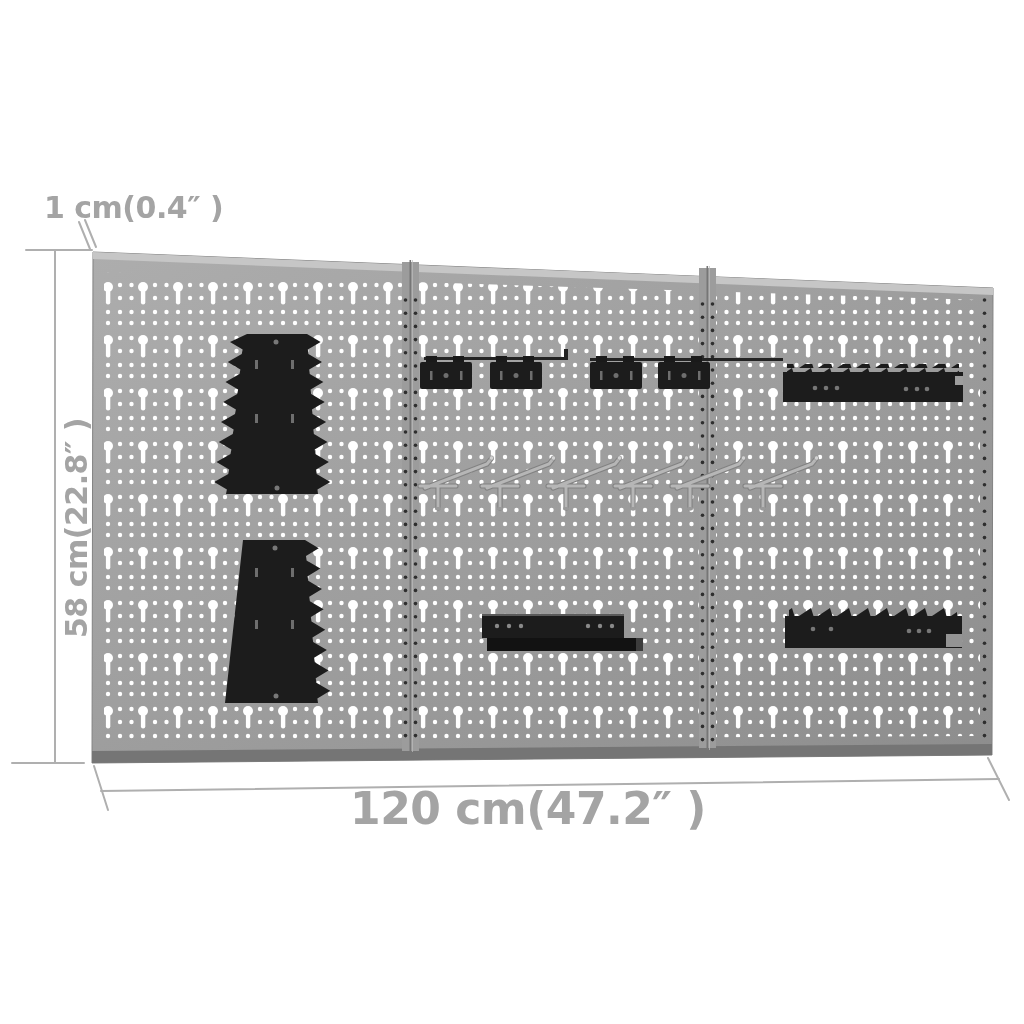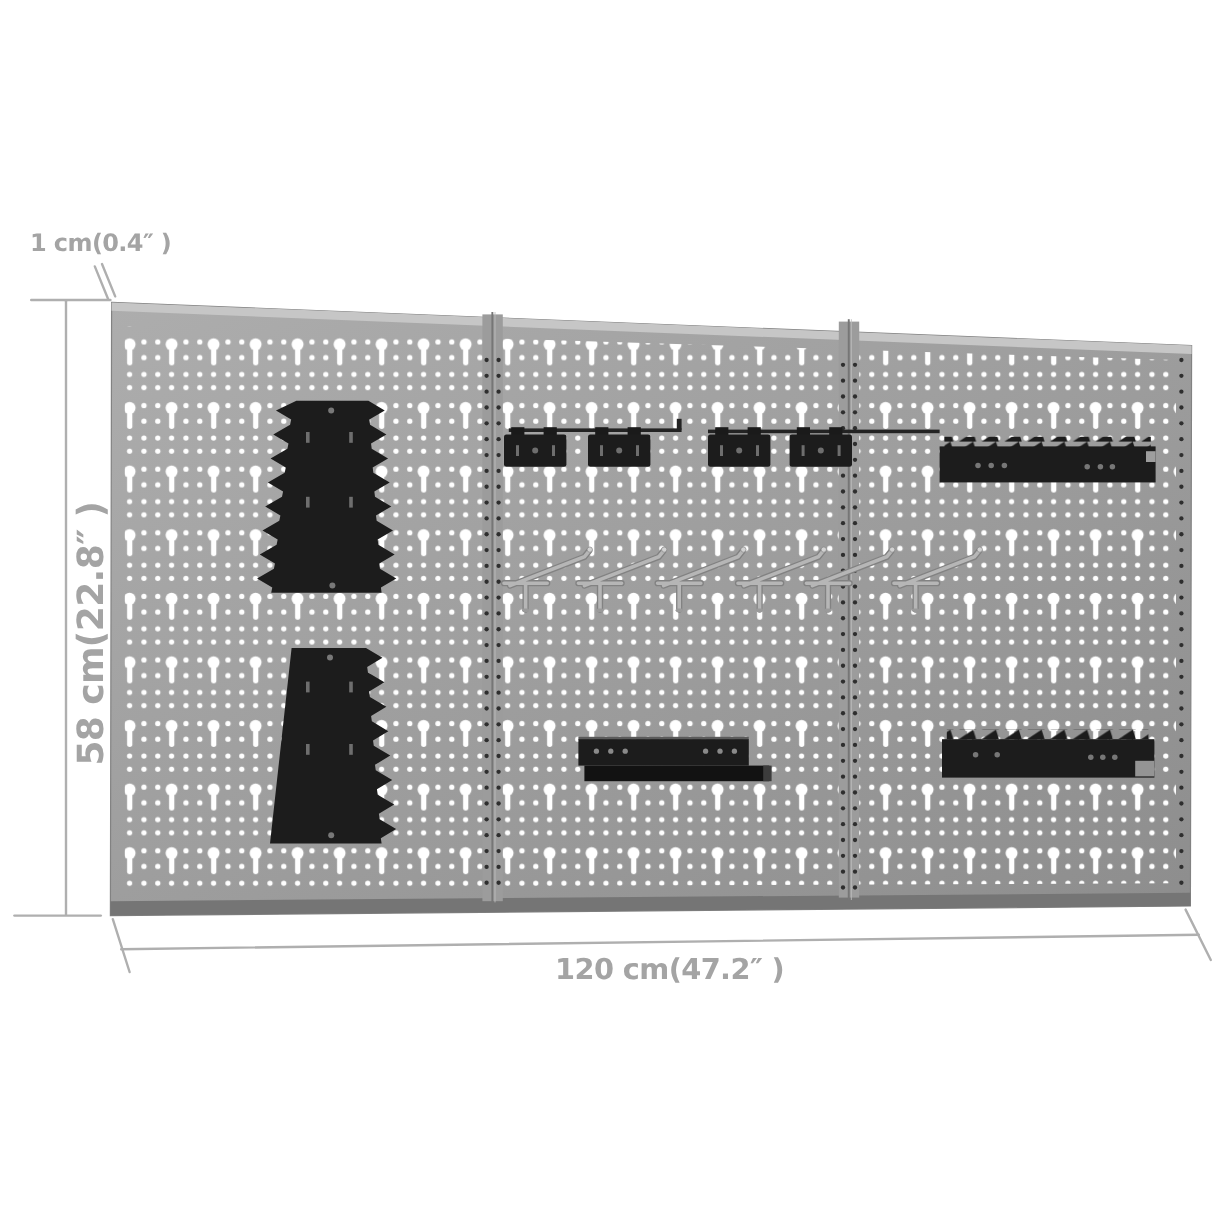--- a/index.html
+++ b/index.html
@@ -1,23 +1,23 @@
 <!DOCTYPE html>
 <html style="--scene-bg: #ffffff; --panel-light: #adadad; --panel-mid: #9c9c9c; --panel-dark: #8d8d8d; --panel-top-bevel: #c6c6c6; --panel-bottom-bevel: #757575; --hole: #ffffff; --edge-hole: #2e2e2e; --divider: #767676; --accessory-black: #1c1c1c; --accessory-slot: #6e6e6e; --chrome: #b6b6b6; --chrome-dark: #828282; --dim-line: #afafaf; --dim-text: #a4a4a4;"><head>
 <meta charset="utf-8">
 <style>
   html,body{margin:0;padding:0;background:#fff;}
   .scene{position:relative;width:1024px;height:1024px;background:var(--scene-bg,#fff);
          overflow:hidden;font-family:"DejaVu Sans","Liberation Sans",sans-serif;}
   .scene svg{position:absolute;left:0;top:0;}
   .dim-label{position:absolute;font-weight:bold;color:var(--dim-text,#a6a6a6);
              white-space:nowrap;letter-spacing:-0.5px;user-select:none;}
-  .dim-label.top{left:25px;top:190px;font-size:20px;}
+  .dim-label.top{left:44px;top:190px;font-size:30px;}
   .dim-label.left{left:76px;top:528px;transform:translate(-50%,-50%) rotate(-90deg);font-size:30px;}
-  .dim-label.bottom{left:558px;top:808px;transform:translate(-50%,-50%);font-size:24px;}
+  .dim-label.bottom{left:528px;top:808px;transform:translate(-50%,-50%);font-size:44px;}
 </style>
 </head>
 <body>
 
 <div class="scene">
   <svg id="board-svg" width="1024" height="1024" viewBox="0 0 1024 1024">
     <defs>
       <linearGradient id="panelGrad" x1="0" y1="0" x2="1" y2="1">
         <stop offset="0" stop-color="var(--panel-light,#adadad)"></stop>
         <stop offset="0.55" stop-color="var(--panel-mid,#9c9c9c)"></stop>

